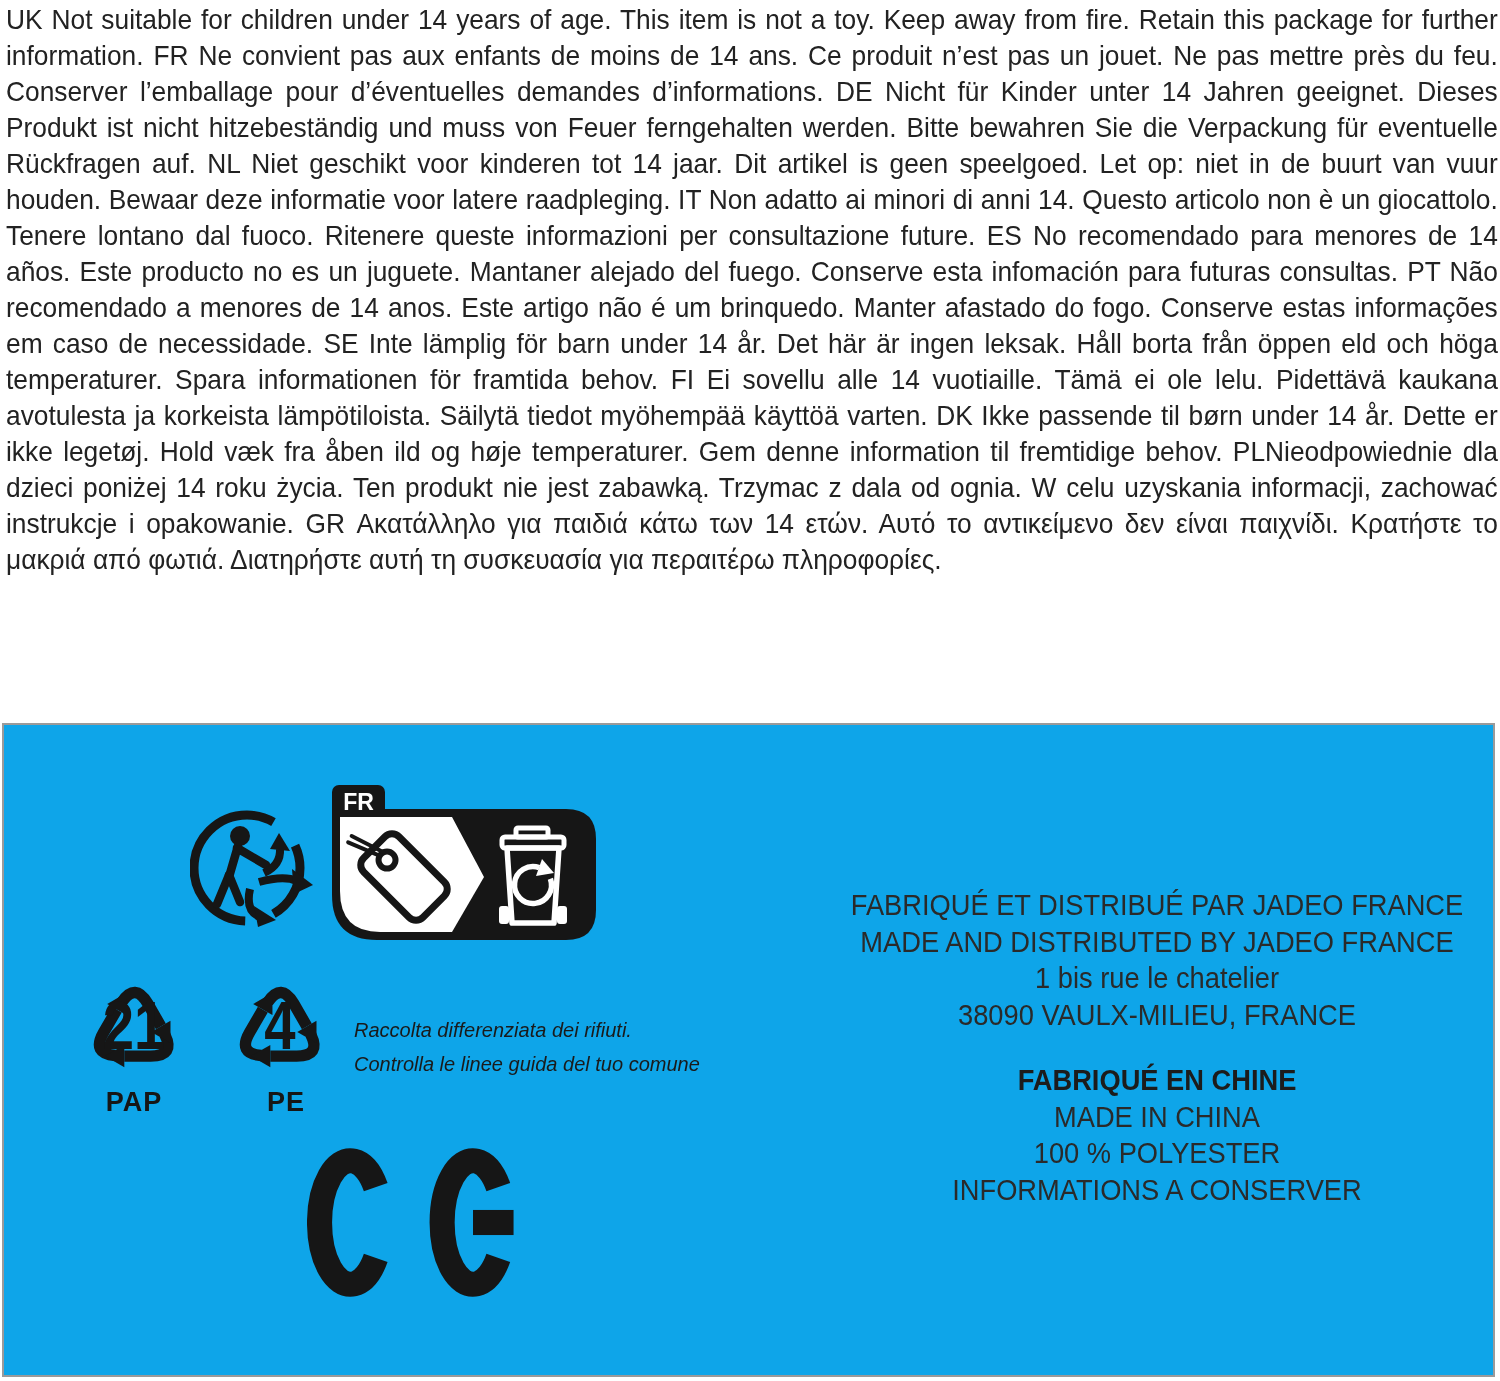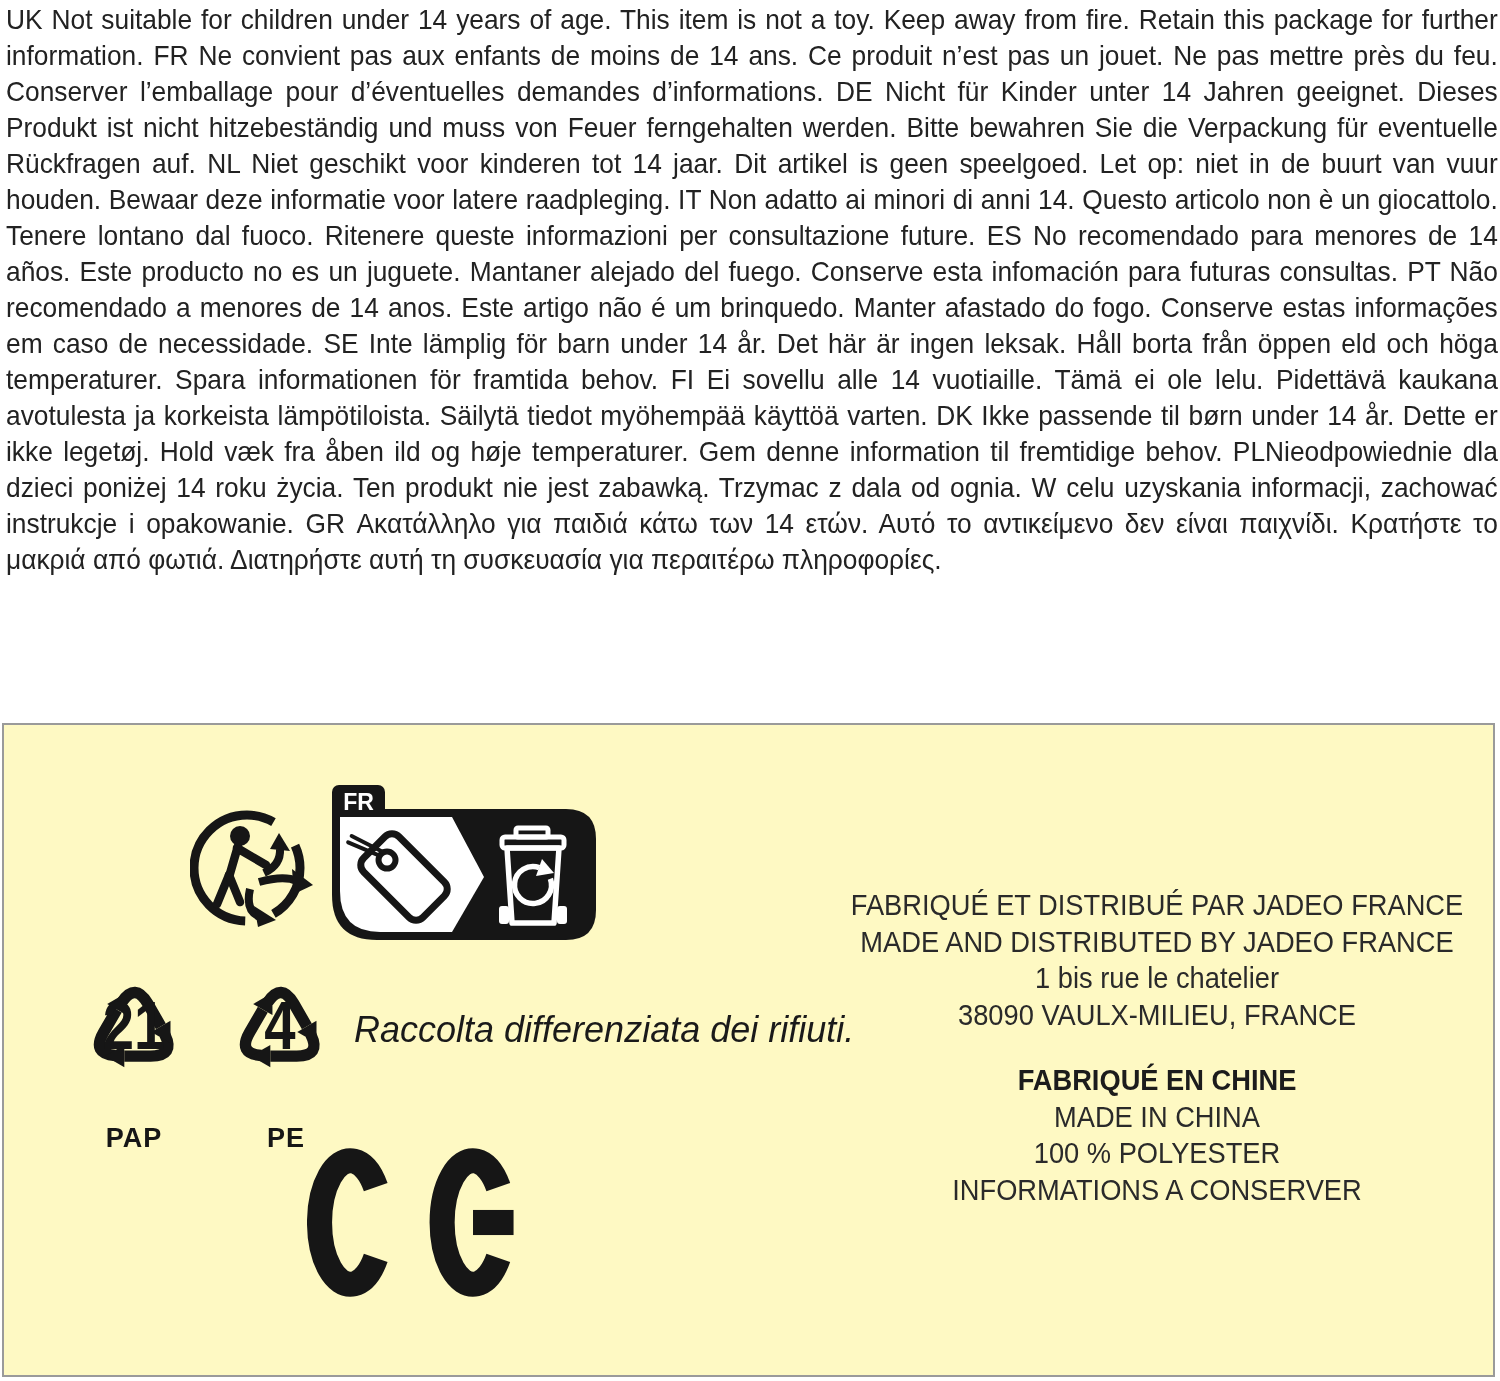--- a/index.html
+++ b/index.html
@@ -6,30 +6,30 @@
   body{width:1500px;height:1381px;position:relative;overflow:hidden;
        font-family:"Liberation Sans", sans-serif;color:#1f1f1f;}
   .warnings{
     position:absolute;left:6px;top:2px;width:1587px;
     transform:scaleX(0.94);transform-origin:0 0;
     font-size:28px;line-height:36px;text-align:justify;color:#222;
     margin:0;
   }
   .compliance-box{
     position:absolute;left:2px;top:723px;width:1493px;height:654px;
-    border:2px solid #9a9a9a;box-sizing:border-box;background:#fef9c3;
+    border:2px solid #9a9a9a;box-sizing:border-box;background:#0ea5e9;
   }
   .abs{position:absolute;}
   .mobius-label{
     position:absolute;top:362px;width:132px;text-align:center;
-    font-weight:bold;font-size:27px;letter-spacing:1px;color:#161616;margin-top:36px;
+    font-weight:bold;font-size:27px;letter-spacing:1px;color:#161616;
   }
   .it-note{
     position:absolute;left:350px;top:288px;
-    font-style:italic;font-size:36px;line-height:34px;color:#1a1a1a;
+    font-style:italic;font-size:20px;line-height:34px;color:#1a1a1a;
   }
   .right-col{
     position:absolute;left:800px;width:706px;text-align:center;
     transform:scaleX(0.94);transform-origin:50% 0;
     font-size:29px;line-height:36.5px;color:#2a2a2a;
   }
   .right-col .bold{font-weight:bold;color:#1c1c1c;}
   svg{display:block;}
 </style>
 </head>
@@ -115,20 +115,21 @@
       <polygon points="64,84 64,109.2 42,96.6"></polygon>
       <polygon points="64,84 64,109.2 42,96.6" transform="rotate(120 75 67.7)"></polygon>
       <polygon points="64,84 64,109.2 42,96.6" transform="rotate(240 75 67.7)"></polygon>
     </g>
     <text x="91.5" y="88" transform="scale(0.82 1)" text-anchor="middle" font-size="78" font-weight="bold" fill="#161616" font-family="Liberation Sans, sans-serif">4</text>
   </svg>
   <div class="mobius-label" style="left:216px;">PE</div>
 
   <div class="it-note">
     <div>Raccolta differenziata dei rifiuti.</div>
+    <div>Controlla le linee guida del tuo comune</div>
   </div>
 
   <svg class="abs" style="left:303px;top:420px;" width="222" height="155" viewBox="0 0 230 160">
     <g stroke="#161616" stroke-width="26" fill="none">
       <path d="M 71.2 116.7 A 32 64 0 1 1 71.2 43.3"></path>
       <path d="M 198.2 116.7 A 32 64 0 1 1 198.2 43.3"></path>
     </g>
     <rect x="172" y="67" width="42" height="26" fill="#161616"></rect>
   </svg>
 

